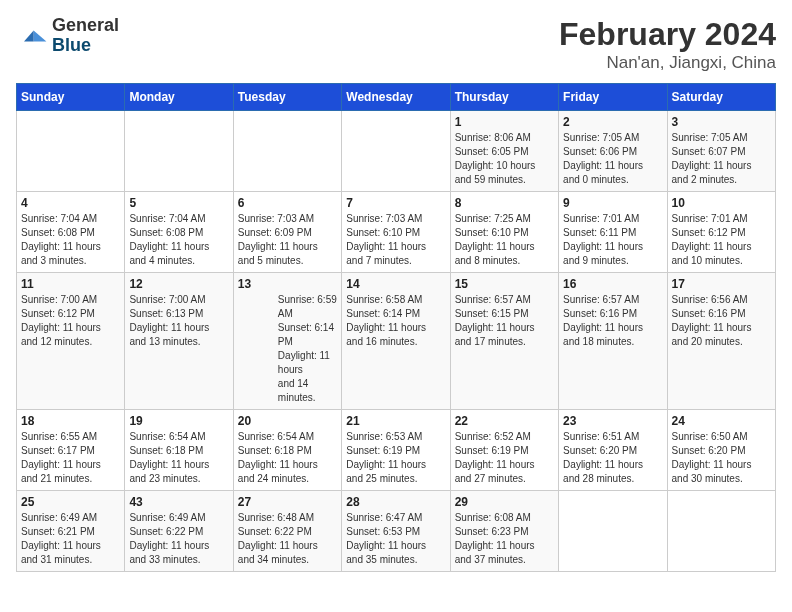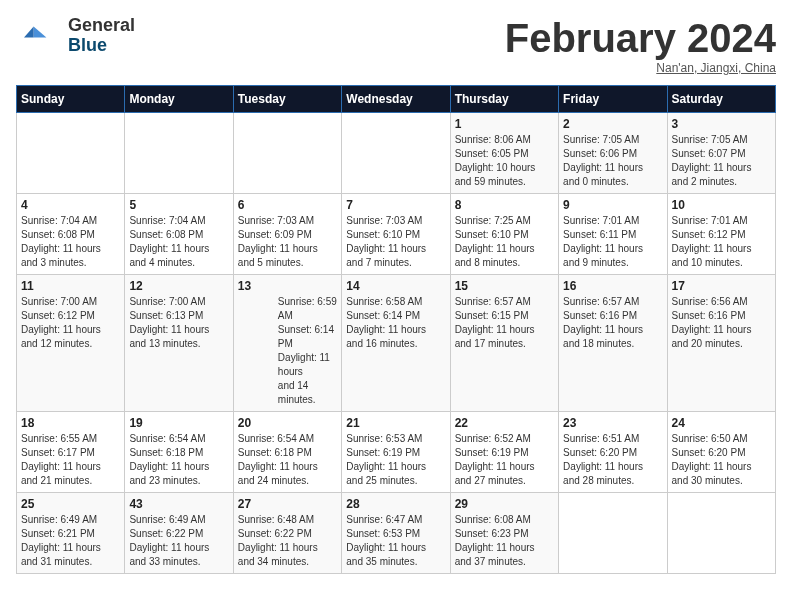--- a/index.html
+++ b/index.html
@@ -11,56 +11,55 @@
       padding: 16px;
     }
     .header {
       display: flex;
       justify-content: space-between;
       align-items: flex-start;
       margin-bottom: 10px;
     }
     .logo {
       display: flex;
-      align-items: center;
-      gap: 20px;
+      align-items: flex-end;
+      gap: 4px;
     }
     .logo-text {
       font-size: 18px;
       font-weight: bold;
       color: #333;
       line-height: 1.1;
     }
     .logo-text span {
       color: #0c4a6e;
     }
     .logo-icon {
       width: 32px;
       height: 32px;
     }
     .title-block {
       text-align: right;
     }
     .main-title {
-      font-size: 40px;
+      font-size: 32px;
       font-weight: bold;
       color: #333;
     }
     .subtitle {
-      font-size: 12px;
+      font-size: 17px;
       color: #555;
-      text-decoration: underline;
     }
     table {
       width: 100%;
       border-collapse: collapse;
       font-size: 11px;
     }
     thead tr th {
-      background-color: #0f172a;
+      background-color: #1d4ed8;
       color: #fff;
       padding: 6px 4px;
       text-align: left;
       font-size: 12px;
       font-weight: bold;
       border: 1px solid #2b6cb0;
     }
     tbody tr td {
       border: 1px solid #ccc;
       padding: 4px;

